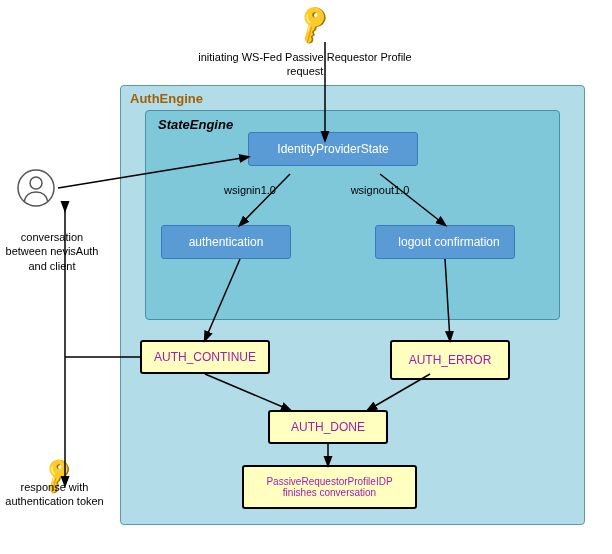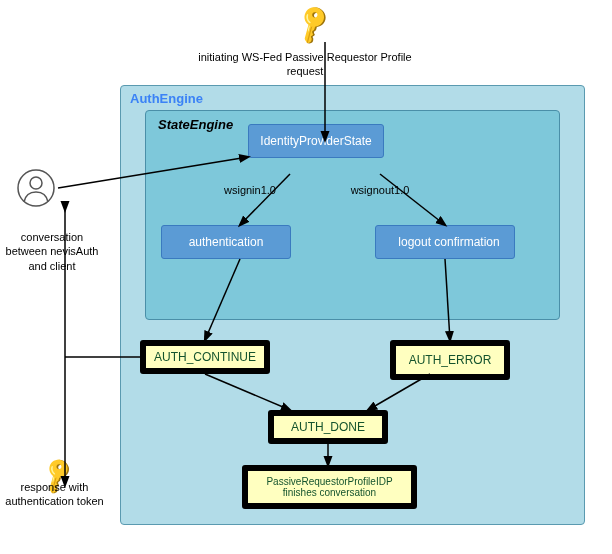--- a/index.html
+++ b/index.html
@@ -30,21 +30,21 @@
       border: 1.5px solid #5a9ab0;
       border-radius: 4px;
     }
 
     .auth-engine-label {
       position: absolute;
       left: 130px;
       top: 91px;
       font-weight: bold;
       font-size: 13px;
-      color: #3b82f6;
+      color: #a16207;
     }
 
     
     .state-engine-box {
       position: absolute;
       left: 145px;
       top: 110px;
       width: 415px;
       height: 210px;
       background: #7ec8da;
@@ -74,22 +74,22 @@
     }
 
     .node-blue {
       background: #5b9bd5;
       color: #fff;
       border: 1px solid #3a7abf;
     }
 
     .node-yellow {
       background: #ffffc0;
-      color: #14532d;
-      border: 6px solid #000000;
+      color: #a21caf;
+      border: 2px solid #000000;
     }
 
     
     .key-icon-top {
       position: absolute;
       left: 296px;
       top: 8px;
       font-size: 28px;
       transform: rotate(-30deg);
       color: #555;
@@ -141,21 +141,21 @@
   <div class="auth-engine-box"></div>
   <span class="auth-engine-label">AuthEngine</span>
 
   <div class="state-engine-box"></div>
   <span class="state-engine-label">StateEngine</span>
 
   <div class="key-icon-top">🔑</div>
 
   <div class="label-text" style="left:195px; top:50px; width:220px;">initiating WS-Fed Passive Requestor Profile request</div>
 
-  <div class="node node-blue" style="left:248px; top:124px; width:136px; height:34px;">
+  <div class="node node-blue" style="left:248px; top:132px; width:170px; height:34px;">
     <span>IdentityProviderState</span>
   </div>
 
   <div class="label-text" style="left:210px; top:183px; width:80px;">wsignin1.0</div>
 
   <div class="label-text" style="left:340px; top:183px; width:80px;">wsignout1.0</div>
 
   <div class="node node-blue" style="left:161px; top:225px; width:130px; height:34px;">
     <span>authentication</span>
   </div>

